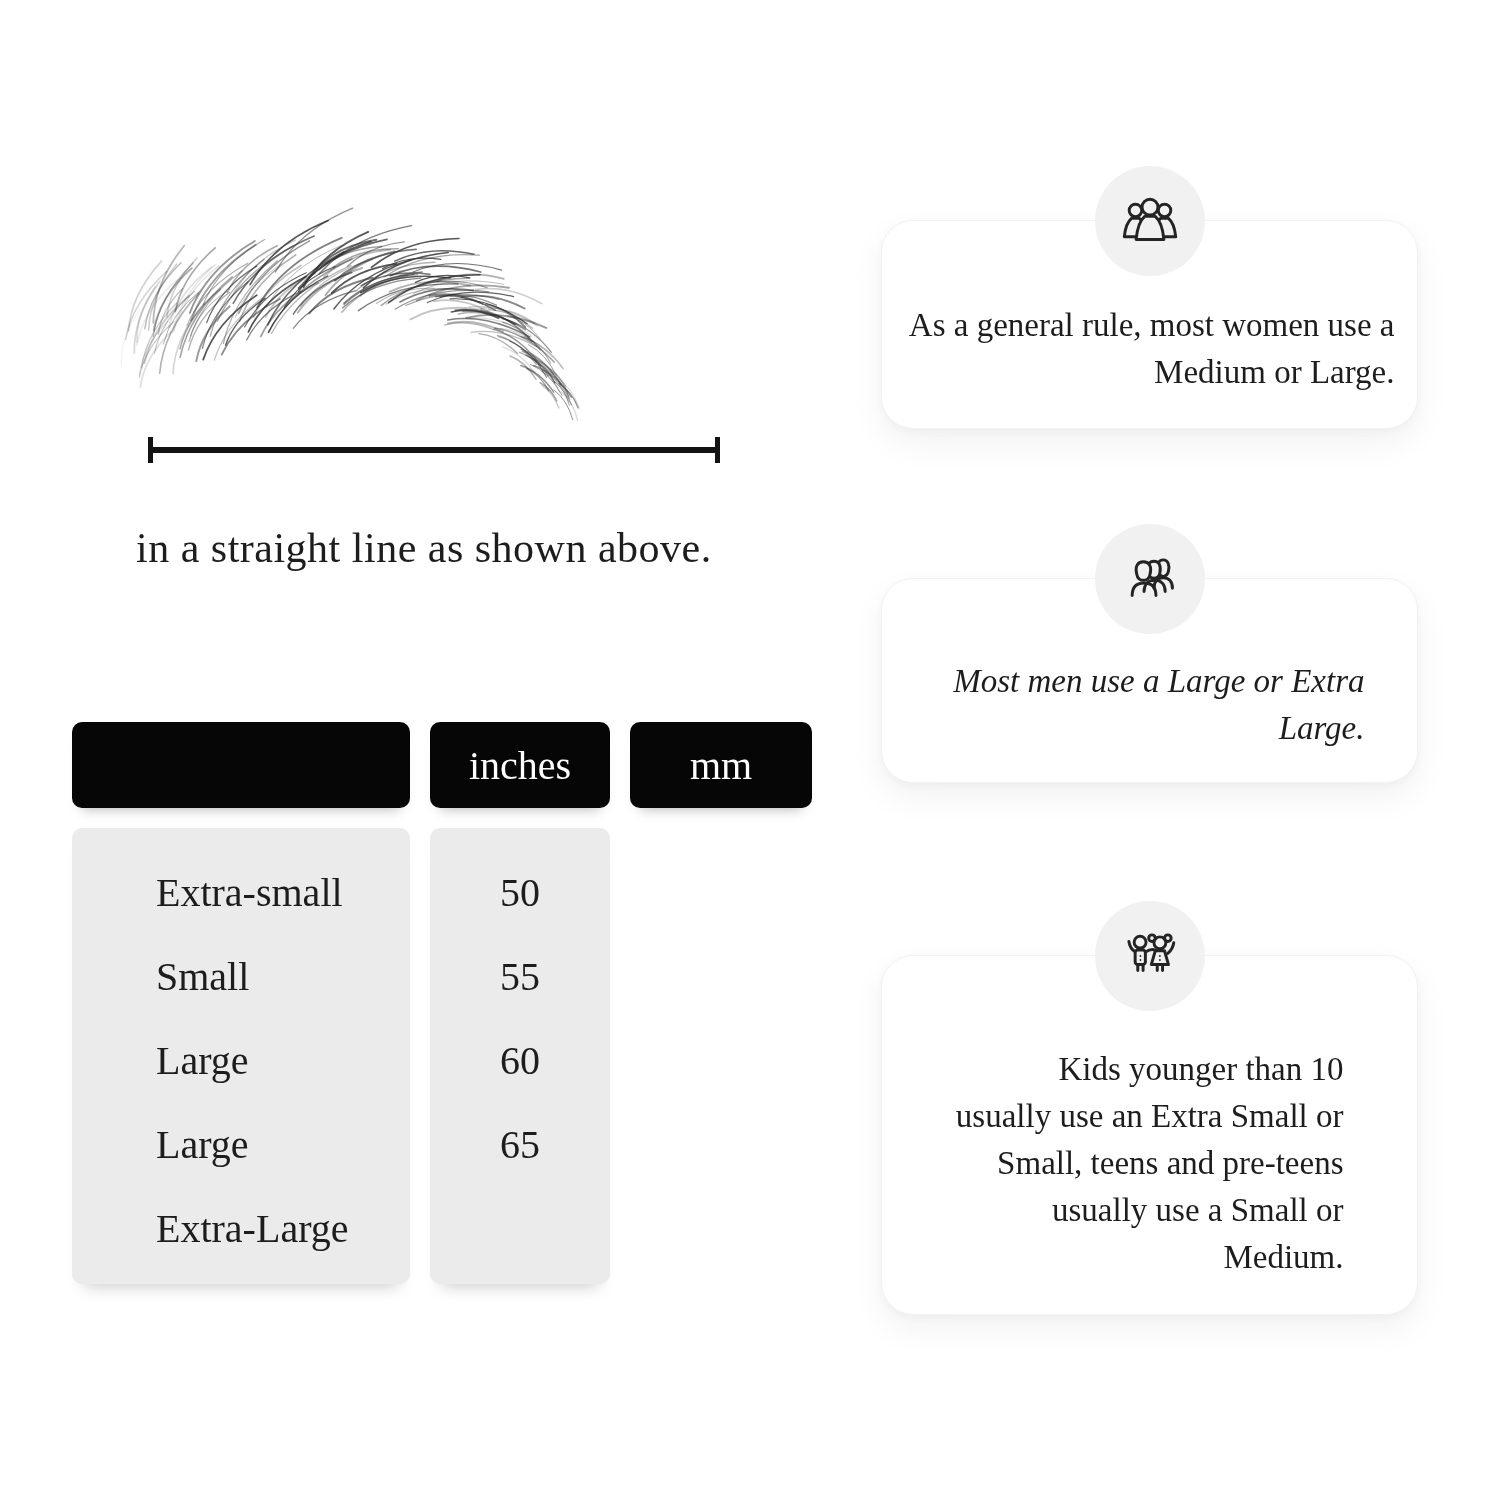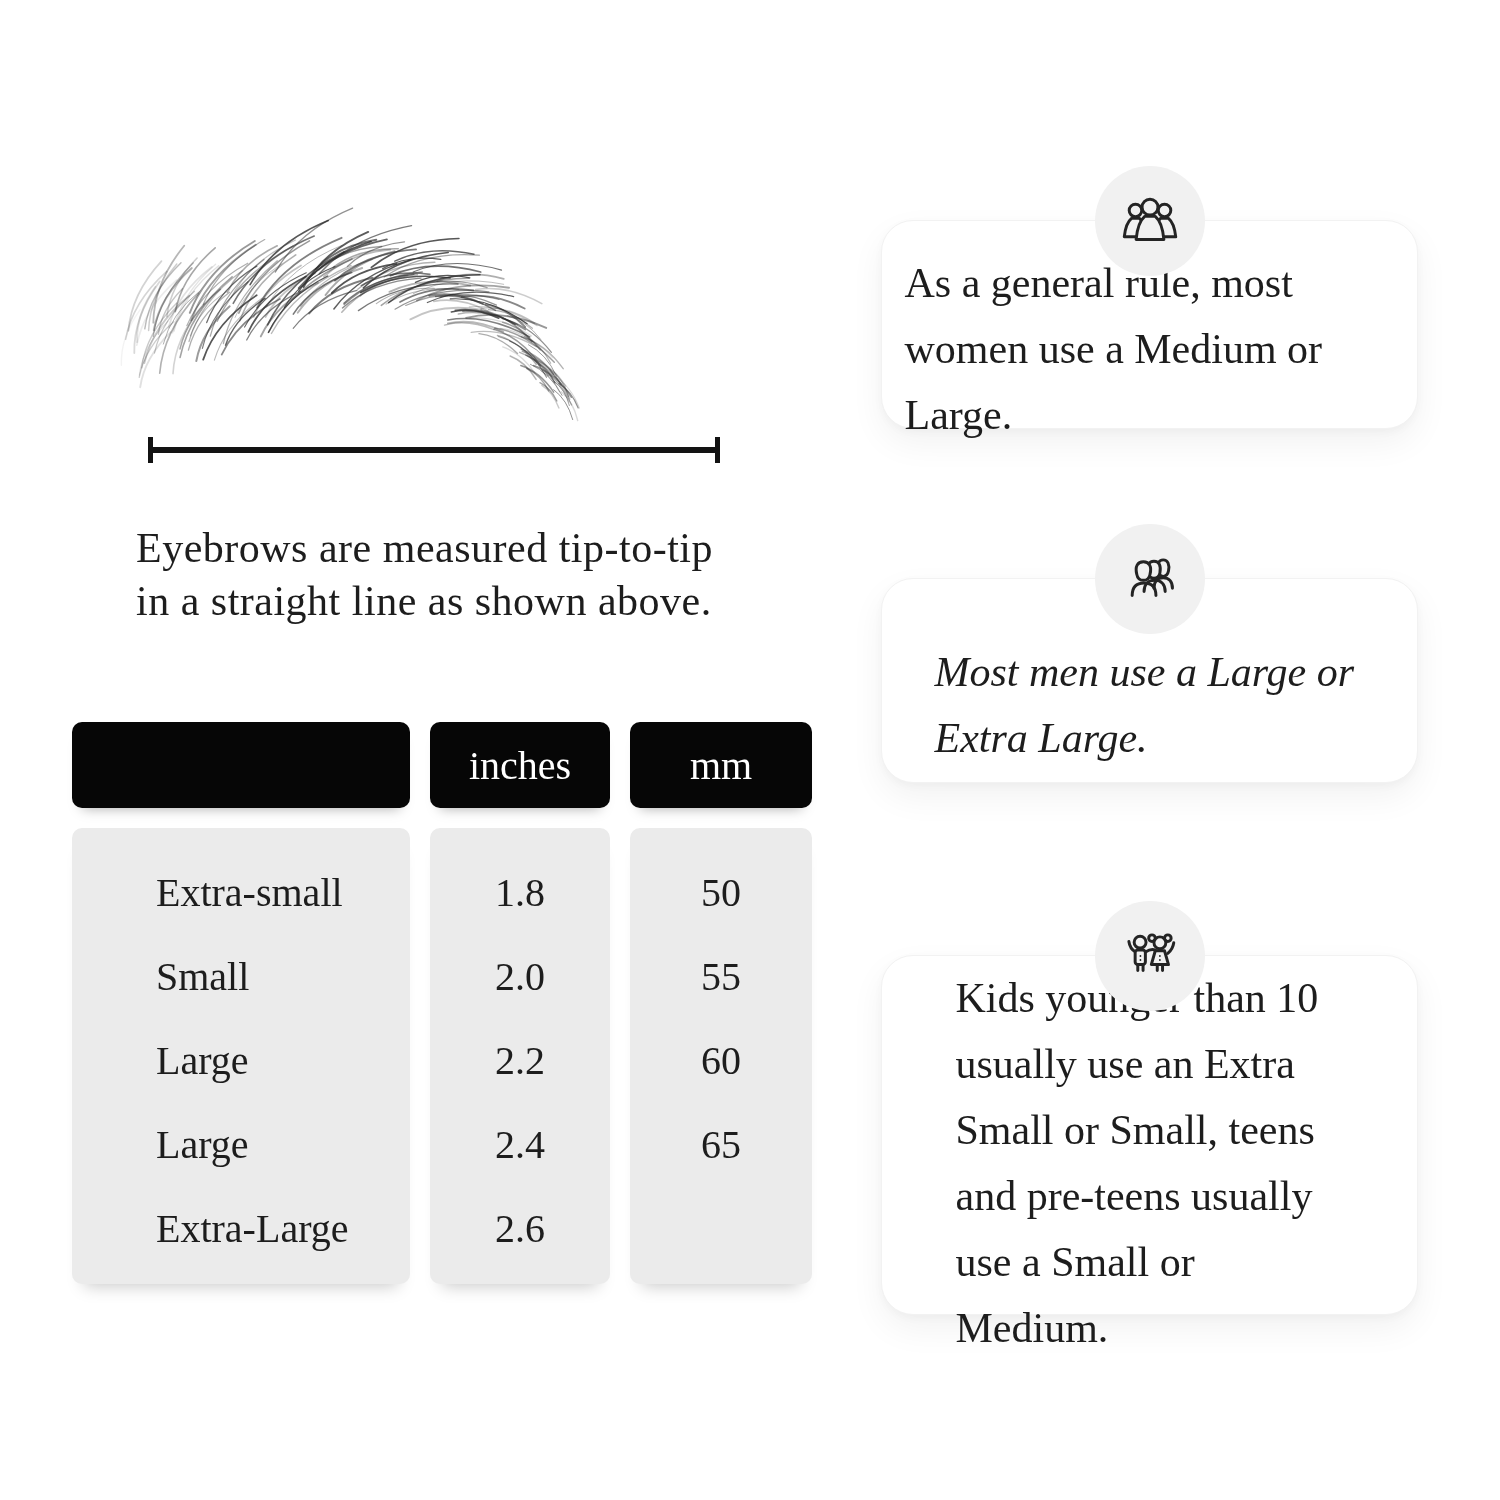--- a/index.html
+++ b/index.html
@@ -67,21 +67,21 @@
   #card-men{top:578px; height:205px; padding-top:48px;font-style:italic;}
   #card-kids{top:955px; height:360px; padding-top:56px;}
   .icon-circle{
     position:absolute; left:50%; top:0; transform:translate(-50%,-50%);
     width:110px; height:110px; border-radius:50%;
     background:var(--icon-circle-bg,#f1f1f1);
     display:flex; align-items:center; justify-content:center;
   }
   .icon-circle svg{width:66px; height:66px;}
   .card-text{
-    text-align:left; font-size:42px; line-height:66px;
+    text-align:right; font-size:33px; line-height:47px;
   }
   #card-women .card-text{max-width:490px;}
   #card-men .card-text{max-width:430px;}
   #card-kids .card-text{max-width:388px;}
   .ic{stroke:#242424; stroke-width:4.5; fill:#f1f1f1; stroke-linecap:round; stroke-linejoin:round;}
   .ic-nf{fill:none;}
   .ic-dot{fill:#242424; stroke:none;}
 </style>
 </head>
 <body>
@@ -267,44 +267,36 @@
         <path d="M443.1 149.7 Q455.4 159.7 459.7 178.5" fill="none" stroke="rgba(45,45,45,0.18)" stroke-width="1.4" stroke-linecap="round"></path>
       </svg>
   </div>
 
   <div class="measure-line">
     <div class="measure-cap cap-l"></div>
     <div class="measure-cap cap-r"></div>
   </div>
 
   <div class="caption">
-    <div>Eyebrows are measured tip-to-tip</div>
     <div>in a straight line as shown above.</div>
   </div>
 
   <div class="size-table">
     <div class="th"></div>
     <div class="th">inches</div>
     <div class="th">mm</div>
 
     <div class="tcol tcol-labels">
       <div class="tcell">Extra-small</div>
       <div class="tcell">Small</div>
       <div class="tcell">Large</div>
       <div class="tcell">Large</div>
       <div class="tcell">Extra-Large</div>
     </div>
 
-    <div class="tcol tcol-center">
-      <div class="tcell">1.8</div>
-      <div class="tcell">2.0</div>
-      <div class="tcell">2.2</div>
-      <div class="tcell">2.4</div>
-      <div class="tcell">2.6</div>
-    </div>
 
     <div class="tcol tcol-center">
       <div class="tcell">50</div>
       <div class="tcell">55</div>
       <div class="tcell">60</div>
       <div class="tcell">65</div>
     </div>
   </div>
 
   <div class="card" id="card-women">

